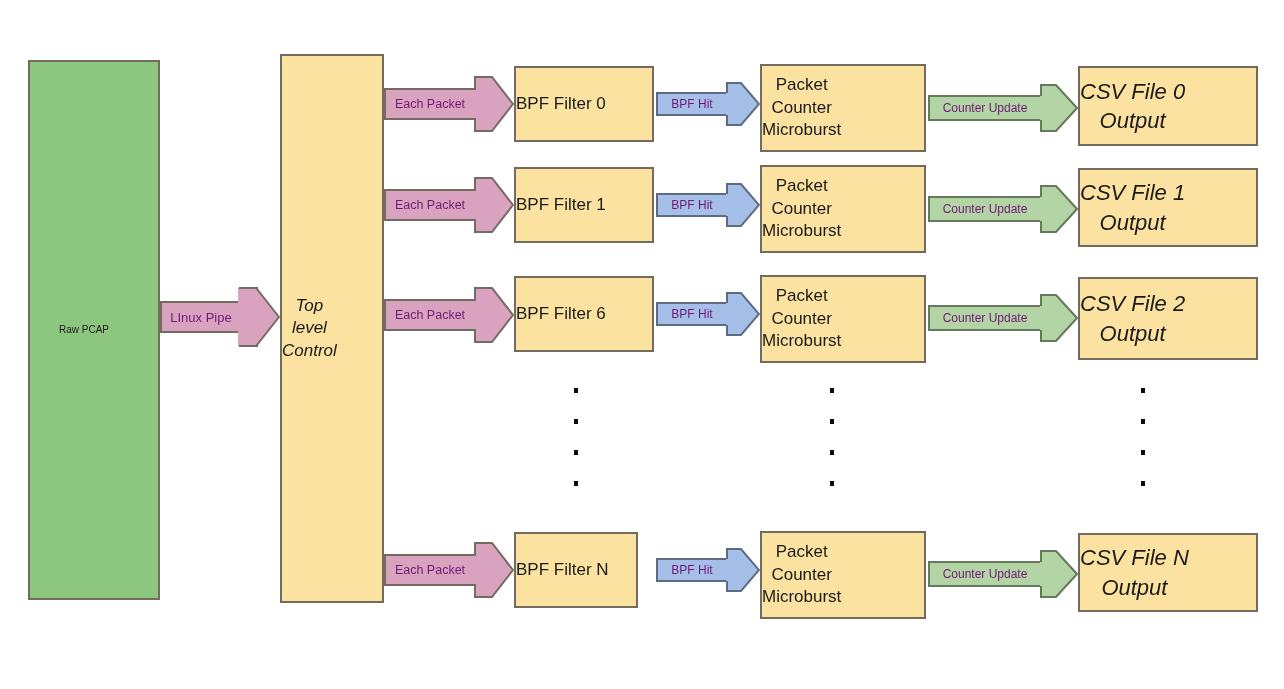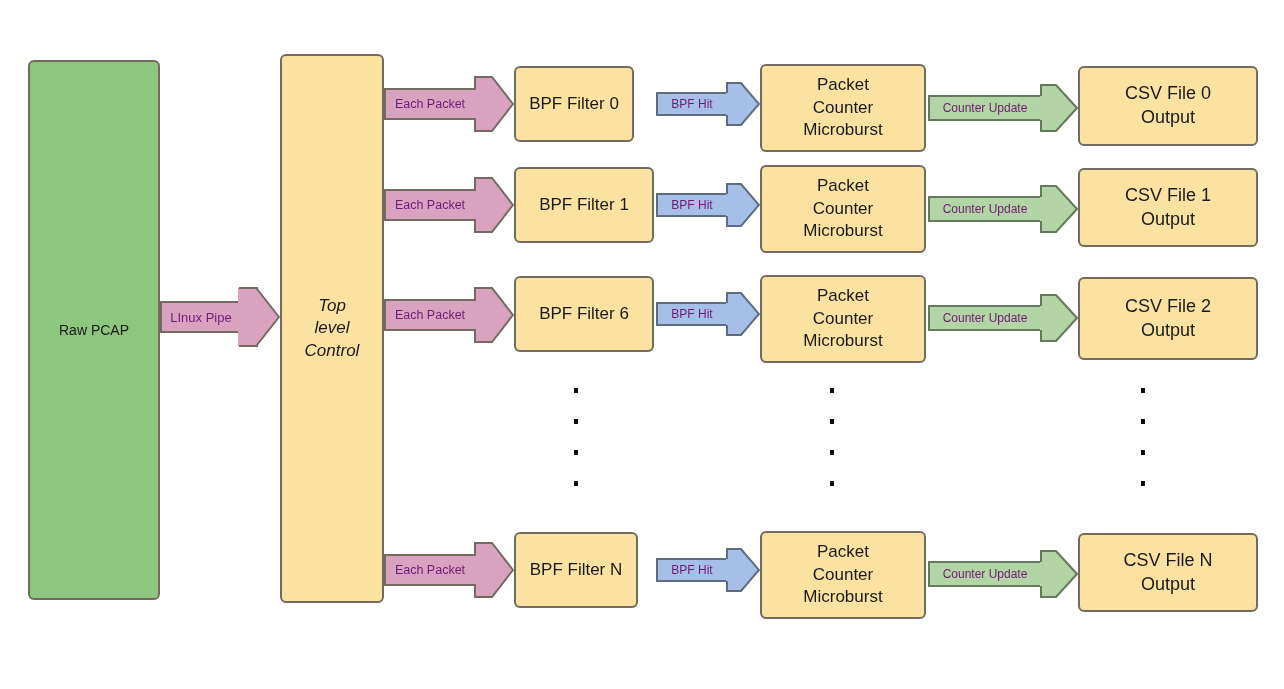--- a/index.html
+++ b/index.html
@@ -17,46 +17,48 @@
     height: 689px;
     background: #ffffff;
     overflow: hidden;
   }
 
   
   .node {
     position: absolute;
     box-sizing: border-box;
     border: 2px solid #736b60;
-    border-radius: 6px;
+    border-radius: 0;
     display: flex;
     align-items: center;
-    justify-content: center;
+    justify-content: flex-start;
     text-align: center;
     color: #1a1a1a;
     line-height: 1.32;
     white-space: pre-line;
   }
   .node.green  { background: #8dc67e; }
   .node.yellow { background: #fce2a0; }
 
   .node-src {
-    font-size: 14px;
+    font-size: 10px;
+    padding-left: 29px;
   }
   .node-ctrl {
     font-size: 17px;
   }
   .node-filter {
     font-size: 17px;
   }
   .node-counter {
     font-size: 17px;
   }
   .node-csv {
-    font-size: 18px;
+    font-size: 22px;
+    font-style: italic;
   }
 
   
   .arrow {
     position: absolute;
     box-sizing: border-box;
   }
   .arrow .shaft {
     position: absolute;
     box-sizing: border-box;
@@ -129,21 +131,21 @@
 
     <div class="arrow pink" style="left:384px; top:76px; width:130px; height:56px;">
       <div class="shaft" style="top:12px; height:32px; width:92px;"></div>
       <svg class="head" width="40" height="56" viewBox="0 0 40 56" aria-hidden="true">
         <path d="M1,1 L18,1 L18,1 L39,28 L18,55 L18,55 L1,55 L1,43 L1,13 Z" fill="#d9a3c0" stroke="#736b60" stroke-width="2" stroke-linejoin="miter"></path>
         <rect x="0" y="14" width="3" height="28" fill="#d9a3c0"></rect>
       </svg>
       <div class="label" style="width:92px; font-size:12.5px;">Each Packet</div>
     </div>
 
-    <div class="node yellow node-filter" style="left:514px; top:66px; width:120px; height:76px;">
+    <div class="node yellow node-filter" style="left:514px; top:66px; width:140px; height:76px;">
       <span>BPF Filter 0</span>
     </div>
 
     <div class="arrow blue" style="left:656px; top:82px; width:104px; height:44px;">
       <div class="shaft" style="top:10px; height:24px; width:72px;"></div>
       <svg class="head" width="34" height="44" viewBox="0 0 34 44" aria-hidden="true">
         <path d="M1,1 L15,1 L33,22 L15,43 L1,43 L1,33 L1,11 Z" fill="#a6bfe8" stroke="#5f6b80" stroke-width="2" stroke-linejoin="miter"></path>
         <rect x="0" y="11" width="3" height="22" fill="#a6bfe8"></rect>
       </svg>
       <div class="label" style="width:72px; font-size:12px;">BPF Hit</div>

